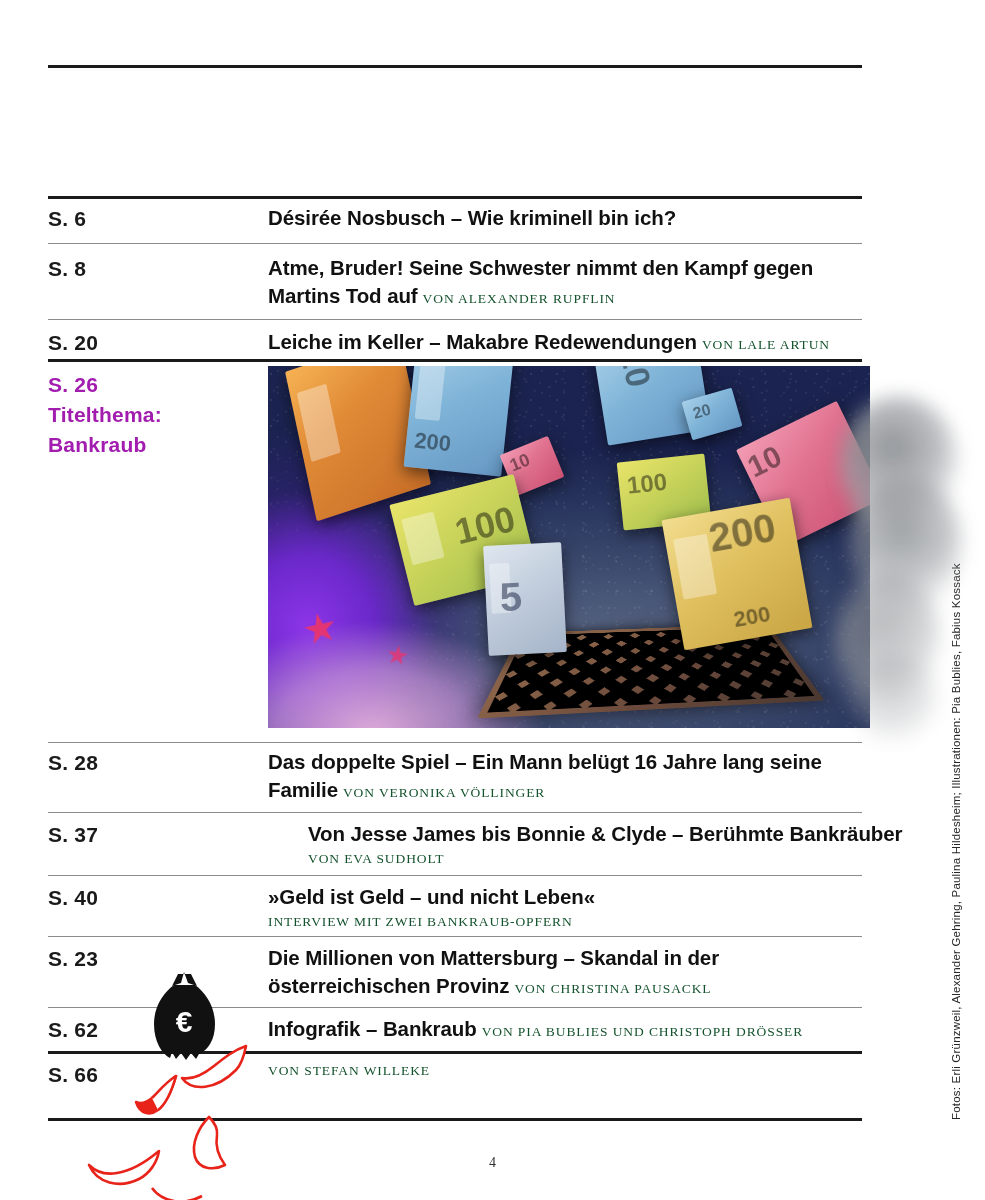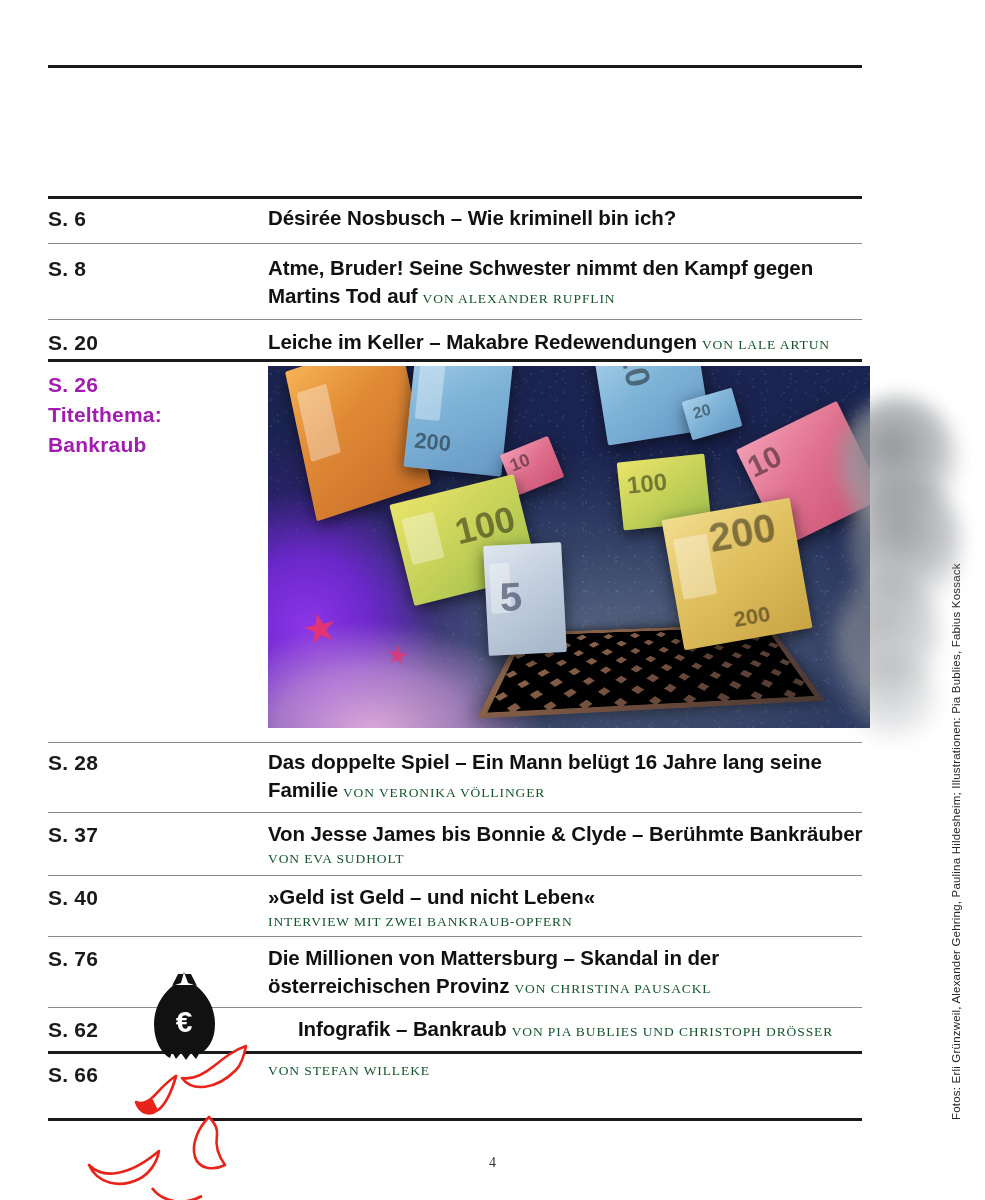--- a/index.html
+++ b/index.html
@@ -377,47 +377,47 @@
   <div class="toc-row" style="top:748px;">
     <div class="page-no">S. 28</div>
     <div class="entry">
       <div class="title"><span>Das doppelte Spiel – Ein Mann belügt 16 Jahre lang seine Familie</span><span class="byline inline">VON VERONIKA VÖLLINGER</span></div>
     </div>
   </div>
   <div class="rule thin" style="top:812px;"></div>
 
   <div class="toc-row" style="top:820px;">
     <div class="page-no">S. 37</div>
-    <div class="entry" style="width:645px;">
+    <div class="entry" style="width:645px;margin-left:40px;">
       <div class="title">Von Jesse James bis Bonnie &amp; Clyde – Berühmte Bankräuber</div>
       <div class="byline block">VON EVA SUDHOLT</div>
     </div>
   </div>
   <div class="rule thin" style="top:875px;"></div>
 
   <div class="toc-row" style="top:883px;">
     <div class="page-no">S. 40</div>
     <div class="entry">
       <div class="title">»Geld ist Geld – und nicht Leben«</div>
       <div class="byline block">INTERVIEW MIT ZWEI BANKRAUB-OPFERN</div>
     </div>
   </div>
   <div class="rule thin" style="top:936px;"></div>
 
   <div class="toc-row" style="top:944px;">
-    <div class="page-no">S. 76</div>
+    <div class="page-no">S. 23</div>
     <div class="entry">
       <div class="title"><span>Die Millionen von Mattersburg – Skandal in der österreichischen Provinz</span><span class="byline inline">VON CHRISTINA PAUSACKL</span></div>
     </div>
   </div>
   <div class="rule thin" style="top:1007px;"></div>
 
   <div class="toc-row" style="top:1015px;">
     <div class="page-no">S. 62</div>
-    <div class="entry" style="width:645px;margin-left:30px;">
+    <div class="entry" style="width:645px;">
       <div class="title"><span>Infografik – Bankraub</span><span class="byline inline">VON PIA BUBLIES UND CHRISTOPH DRÖSSER</span></div>
     </div>
   </div>
   <div class="rule thick" style="top:1051px;"></div>
 
   <div class="toc-row" style="top:1060px;">
     <div class="page-no">S. 66</div>
     <div class="entry" style="width:645px;">
       <div class="byline block">VON STEFAN WILLEKE</div>
     </div>

